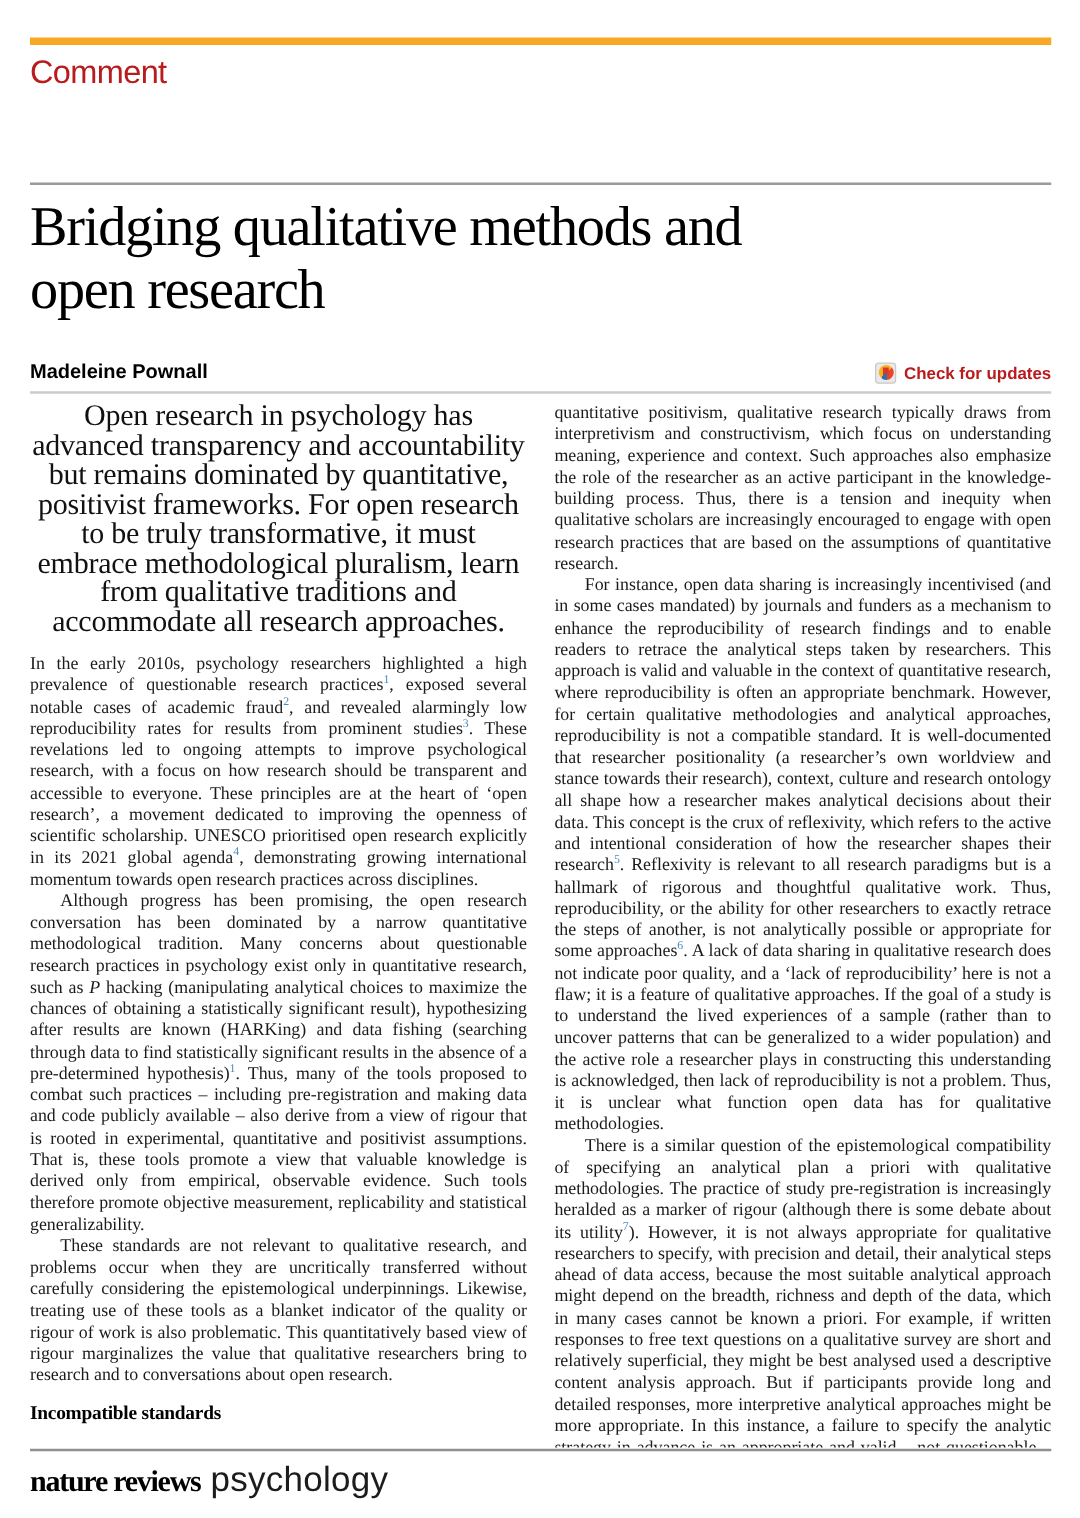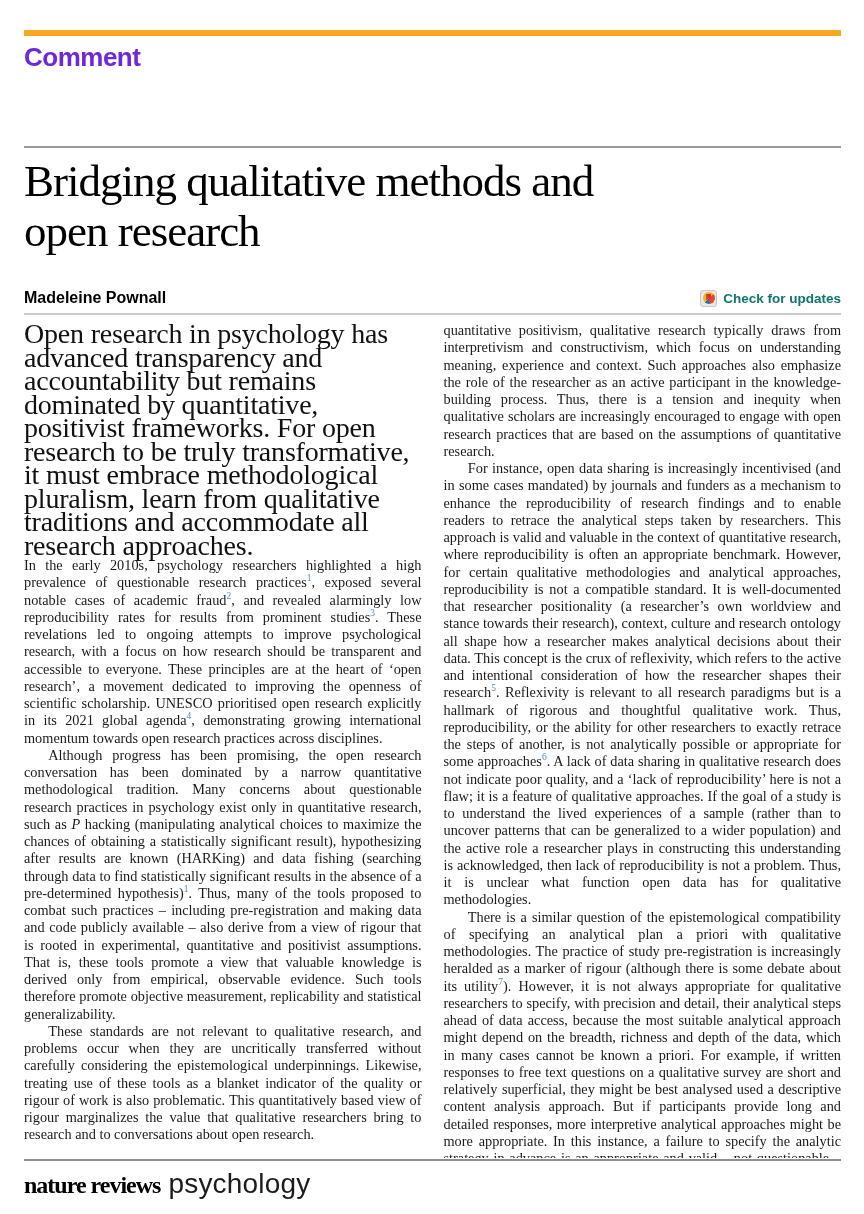--- a/index.html
+++ b/index.html
@@ -14,24 +14,24 @@
     color: #1a1a1a;
     overflow: hidden;
   }
   .margin { position: absolute; left: 24px; right: 23px; }
 
   .topbar { top: 30px; height: 6px; background: #F9A825; }
 
   .section-label {
     top: 42px;
     font-family: "Liberation Sans", sans-serif;
-    font-weight: bold;
+    font-weight: normal;
     font-size: 26px;
     letter-spacing: -0.5px;
-    color: #6d28d9;
+    color: #b91c1c;
   }
 
   .doi-row { top: 120px; text-align: right; }
   .doi-link {
     font-family: "Liberation Sans", sans-serif;
     font-weight: bold;
     font-size: 13.5px;
     color: #1268B3;
     text-decoration: none;
   }
@@ -75,39 +75,41 @@
   .crossmark-flag {
     position: absolute; left: 3.5px; top: 1.5px;
     width: 5px; height: 7px;
     background: #d6382a;
     clip-path: polygon(0 0, 100% 0, 100% 100%, 50% 70%, 0 100%);
   }
   .check-updates-label {
     font-family: "Liberation Sans", sans-serif;
     font-weight: bold;
     font-size: 13.5px;
-    color: #0f766e;
+    color: #b91c1c;
   }
 
   .rule-byline { top: 313px; height: 2px; background: #cccccc; }
 
   .columns {
     top: 322px;
     height: 836px;
     display: flex;
     gap: 22px;
     overflow: hidden;
   }
   .col { width: 397.5px; }
 
   .standfirst {
-    font-size: 28px;
+    font-size: 24px;
     line-height: 23.5px;
     letter-spacing: -0.2px;
     color: #111;
+    margin-bottom: 13px;
+    text-align: center;
   }
 
   .body-p {
     font-size: 14.3px;
     line-height: 17.25px;
     text-align: justify;
     color: #1a1a1a;
   }
   .body-p.indent { text-indent: 1.7em; }
 

